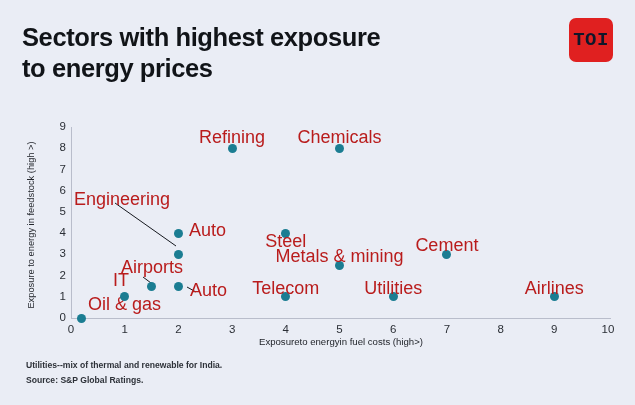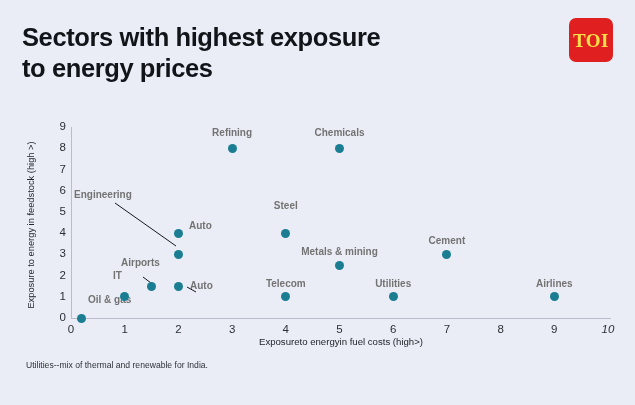--- a/index.html
+++ b/index.html
@@ -43,22 +43,22 @@
     top: -4px;
     width: 44px;
     height: 44px;
     border-radius: 7px;
     background: #e02020;
     display: flex;
     align-items: center;
     justify-content: center;
   }
   #logo-text {
-    font-family: Liberation Serif, serif;
-    color: #fde047;
+    font-family: Liberation Mono, monospace;
+    color: #0f172a;
     font-size: 19px;
     font-weight: bold;
     letter-spacing: 0.5px;
     line-height: 1;
   }
 
   
   #chart-area {
     position: absolute;
     left: 0;
@@ -108,25 +108,24 @@
     width: 9px;
     height: 9px;
     margin-left: -4.5px;
     margin-top: -4.5px;
     border-radius: 50%;
     background: #1b7d92;
   }
 
   .point-label {
     position: absolute;
-    font-size: 10px;
-    color: #737373;
+    font-size: 18px;
+    color: #b91c1c;
     line-height: 1;
     white-space: nowrap;
-    font-weight: bold;
   }
   #y-title-wrap {
     position: absolute;
     left: 24px;
     top: 125px;
     height: 200px;
     width: 14px;
   }
   #y-title-text {
     position: absolute;
@@ -157,21 +156,21 @@
 
   
   #footnotes {
     position: absolute;
     left: 26px;
     top: 358px;
     font-size: 8.6px;
     color: #2d3138;
     line-height: 1.75;
   }
-  .footnote { display: block; }
+  .footnote { display: block; font-weight: bold; }
 </style>
 </head>
 <body>
 
 <div id="page">
 
   <div id="header">
     <div id="title">Sectors with highest exposure
 to energy prices</div>
     <div id="logo">
@@ -192,21 +191,21 @@
         <div class="tick-label x-tick" style="left: 71px;">0</div>
         <div class="tick-label x-tick" style="left: 124.7px;">1</div>
         <div class="tick-label x-tick" style="left: 178.4px;">2</div>
         <div class="tick-label x-tick" style="left: 232.1px;">3</div>
         <div class="tick-label x-tick" style="left: 285.8px;">4</div>
         <div class="tick-label x-tick" style="left: 339.5px;">5</div>
         <div class="tick-label x-tick" style="left: 393.2px;">6</div>
         <div class="tick-label x-tick" style="left: 446.9px;">7</div>
         <div class="tick-label x-tick" style="left: 500.6px;">8</div>
         <div class="tick-label x-tick" style="left: 554.3px;">9</div>
-        <div class="tick-label x-tick" style="left: 608px; font-style: italic;">10</div>
+        <div class="tick-label x-tick" style="left: 608px;">10</div>
       </div>
     <div id="ticks-y">
         <div class="tick-label y-tick" style="top: 318px;">0</div>
         <div class="tick-label y-tick" style="top: 296.8px;">1</div>
         <div class="tick-label y-tick" style="top: 275.6px;">2</div>
         <div class="tick-label y-tick" style="top: 254.4px;">3</div>
         <div class="tick-label y-tick" style="top: 233.2px;">4</div>
         <div class="tick-label y-tick" style="top: 212px;">5</div>
         <div class="tick-label y-tick" style="top: 190.8px;">6</div>
         <div class="tick-label y-tick" style="top: 169.6px;">7</div>
@@ -231,31 +230,32 @@
         <div class="point-label" style="left: 190px; top: 281px;">Auto</div>
         <div class="dot" style="left: 178.4px; top: 254.4px; background: rgb(27, 125, 146);"></div>
         <div class="point-label" style="left: 74px; top: 190px;">Engineering</div>
         <div class="dot" style="left: 178.4px; top: 233.2px; background: rgb(27, 125, 146);"></div>
         <div class="point-label" style="left: 189px; top: 221px;">Auto</div>
         <div class="dot" style="left: 232.1px; top: 148.4px; background: rgb(27, 125, 146);"></div>
         <div class="point-label" style="left: 232.1px; top: 128.4px; transform: translateX(-50%);">Refining</div>
         <div class="dot" style="left: 285.8px; top: 296.8px; background: rgb(27, 125, 146);"></div>
         <div class="point-label" style="left: 285.8px; top: 278.8px; transform: translateX(-50%);">Telecom</div>
         <div class="dot" style="left: 285.8px; top: 233.2px; background: rgb(27, 125, 146);"></div>
-        <div class="point-label" style="left: 285.8px; top: 201px; transform: translateX(-50%);">Steel</div>
+        <div class="point-label" style="left: 285.8px; top: 232px; transform: translateX(-50%);">Steel</div>
         <div class="dot" style="left: 339.5px; top: 265px; background: rgb(27, 125, 146);"></div>
         <div class="point-label" style="left: 339.5px; top: 247px; transform: translateX(-50%);">Metals &amp; mining</div>
         <div class="dot" style="left: 339.5px; top: 148.4px; background: rgb(27, 125, 146);"></div>
         <div class="point-label" style="left: 339.5px; top: 128.4px; transform: translateX(-50%);">Chemicals</div>
         <div class="dot" style="left: 393.2px; top: 296.8px; background: rgb(27, 125, 146);"></div>
         <div class="point-label" style="left: 393.2px; top: 278.8px; transform: translateX(-50%);">Utilities</div>
         <div class="dot" style="left: 446.9px; top: 254.4px; background: rgb(27, 125, 146);"></div>
         <div class="point-label" style="left: 446.9px; top: 236.4px; transform: translateX(-50%);">Cement</div>
         <div class="dot" style="left: 554.3px; top: 296.8px; background: rgb(27, 125, 146);"></div>
         <div class="point-label" style="left: 554.3px; top: 278.8px; transform: translateX(-50%);">Airlines</div>
       </div>
   </div>
 
   <div id="footnotes">
     <span class="footnote">Utilities--mix of thermal and renewable for India.</span>
+    <span class="footnote">Source: S&amp;P Global Ratings.</span>
   </div>
 
 </div>
 
 </body></html>

